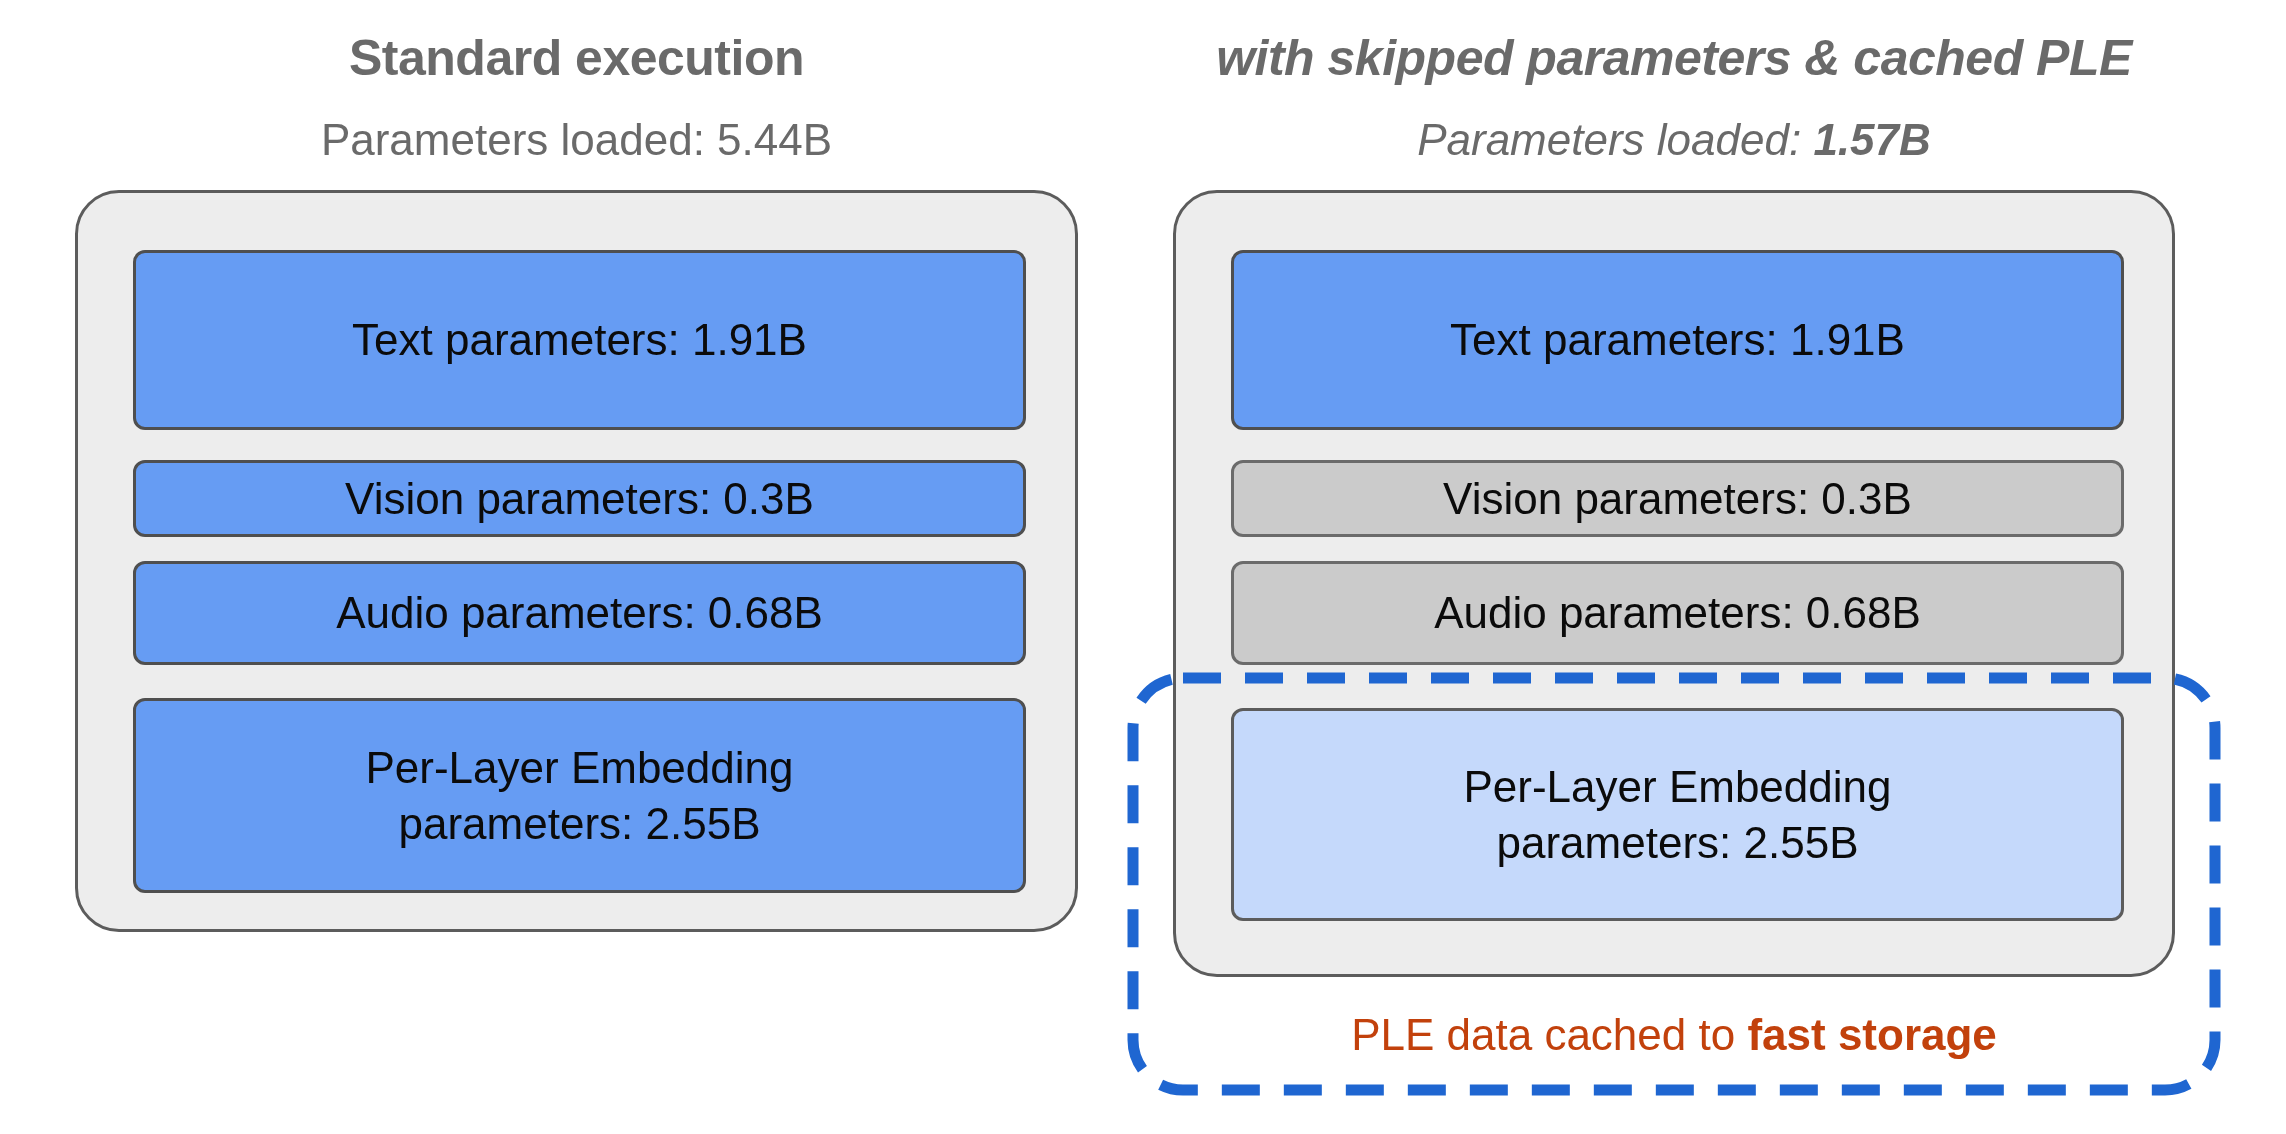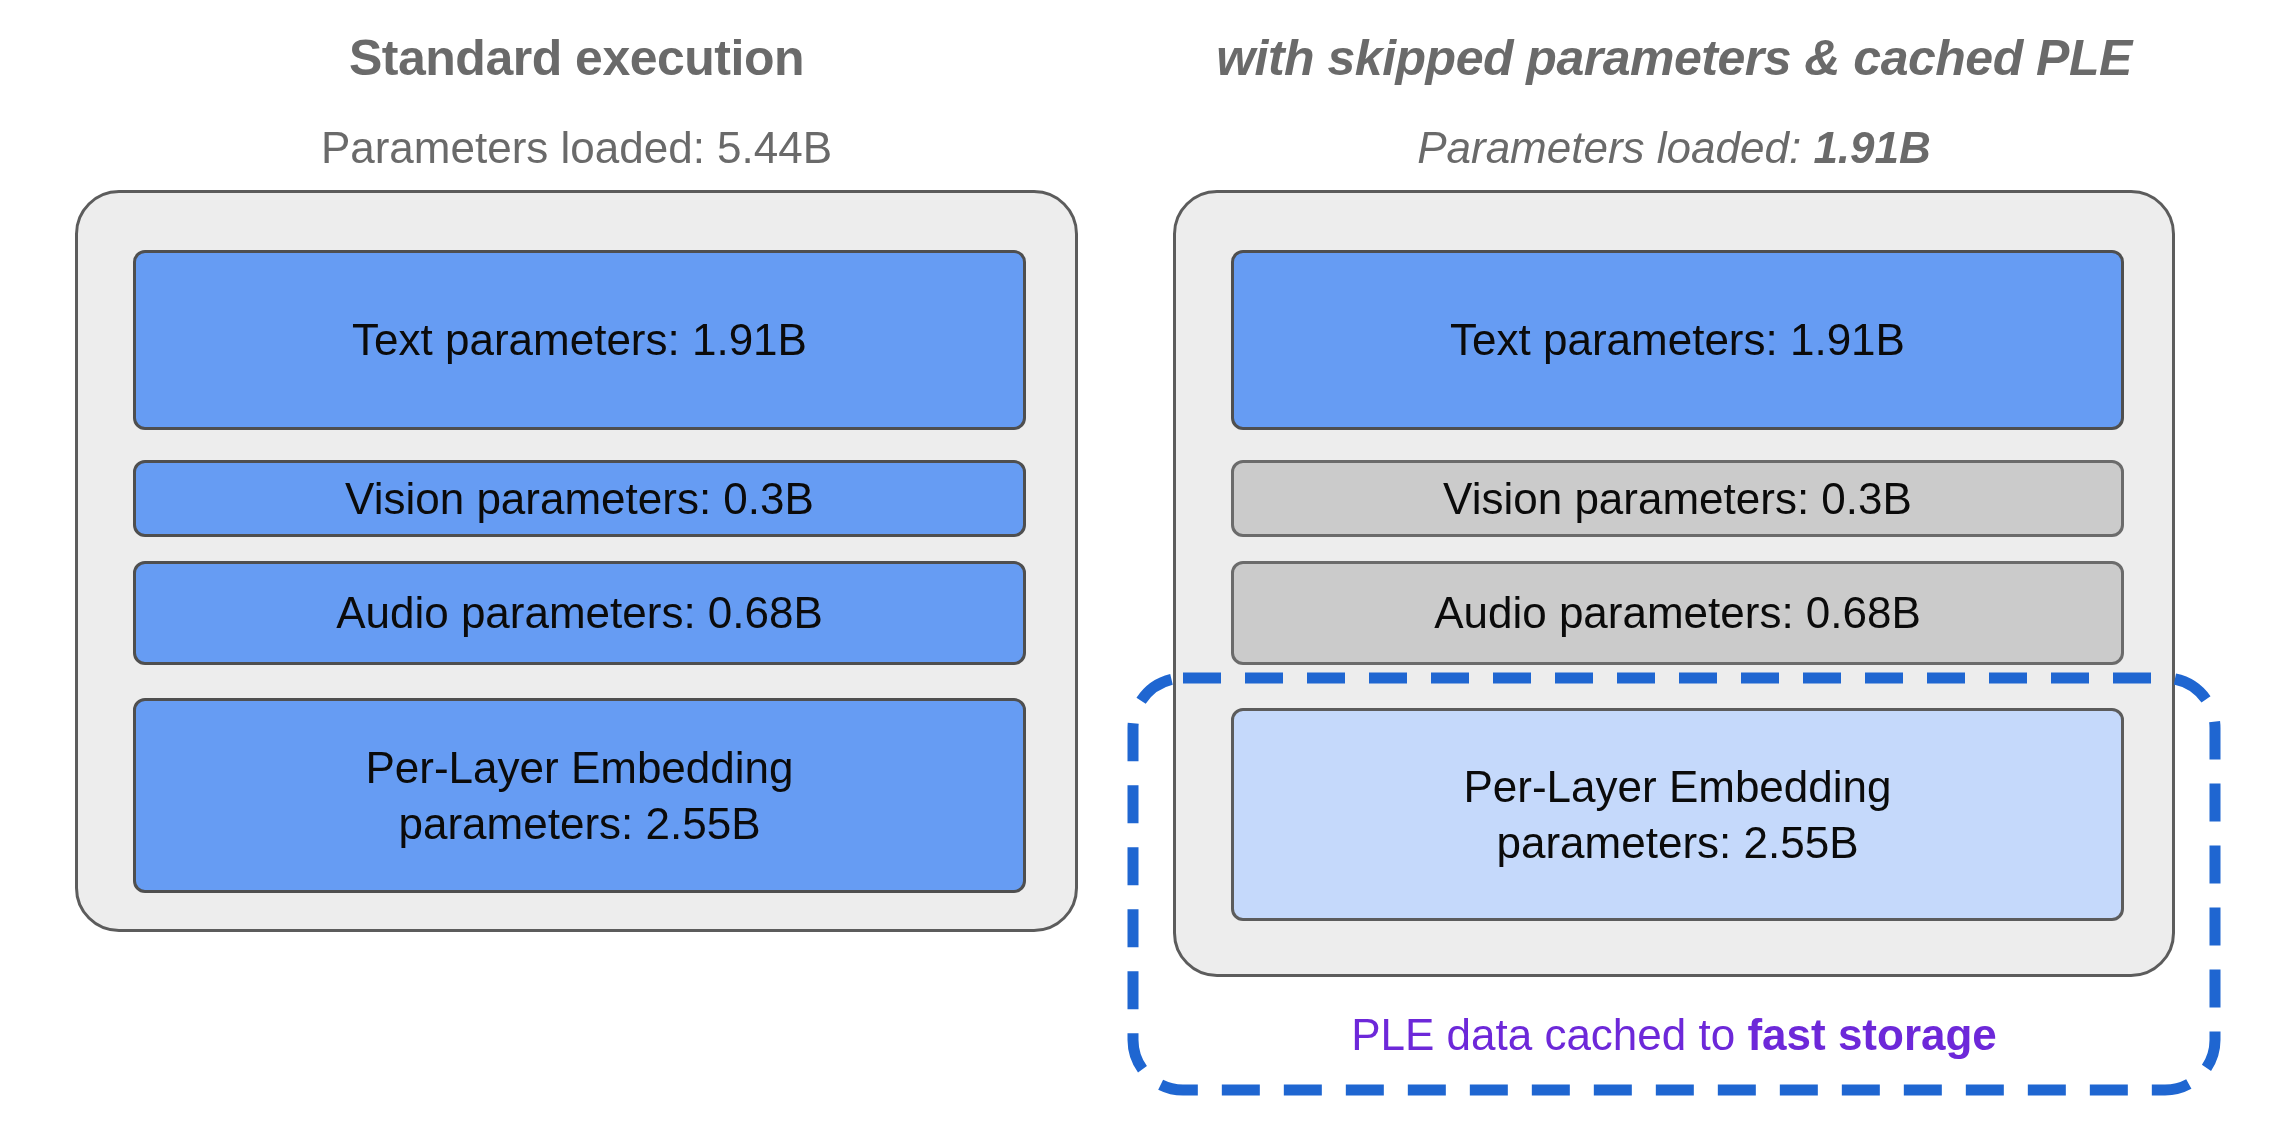--- a/index.html
+++ b/index.html
@@ -16,21 +16,21 @@
     top: 26px;
     font-size: 50px;
     font-weight: 700;
     color: #6a6a6a;
     text-align: center;
     letter-spacing: -0.5px;
     line-height: 64px;
   }
   .panel-subtitle {
     position: absolute;
-    top: 120px;
+    top: 112px;
     font-size: 44px;
     font-weight: 400;
     color: #6a6a6a;
     text-align: center;
     line-height: 56px;
   }
   .panel-subtitle .val-bold { font-weight: 700; }
   .left-head  { left: 75px;   width: 1003px; }
   .right-head { left: 1173px; width: 1002px; font-style: italic; }
 
@@ -77,35 +77,35 @@
     width: 1094px;
     height: 424px;
   }
   .cache-caption {
     position: absolute;
     left: 1173px;
     top: 1008px;
     width: 1002px;
     text-align: center;
     font-size: 44px;
-    color: #6d28d9;
+    color: #c2410c;
     line-height: 54px;
   }
   .cache-caption .cap-bold { font-weight: 700; }
 </style>
 </head>
 <body>
 
 <div class="canvas">
 
   <div class="panel-title left-head">Standard execution</div>
   <div class="panel-subtitle left-head"><span>Parameters loaded: </span><span>5.44B</span></div>
 
   <div class="panel-title right-head">with skipped parameters &amp; cached PLE</div>
-  <div class="panel-subtitle right-head"><span>Parameters loaded: </span><span class="val-bold">1.91B</span></div>
+  <div class="panel-subtitle right-head"><span>Parameters loaded: </span><span class="val-bold">1.57B</span></div>
 
   <div class="container container-left">
     <div class="box box-blue pos-text">
         <span>Text parameters: 1.91B</span>
       </div>
     <div class="box box-blue pos-vision">
         <span>Vision parameters: 0.3B</span>
       </div>
     <div class="box box-blue pos-audio">
         <span>Audio parameters: 0.68B</span>

